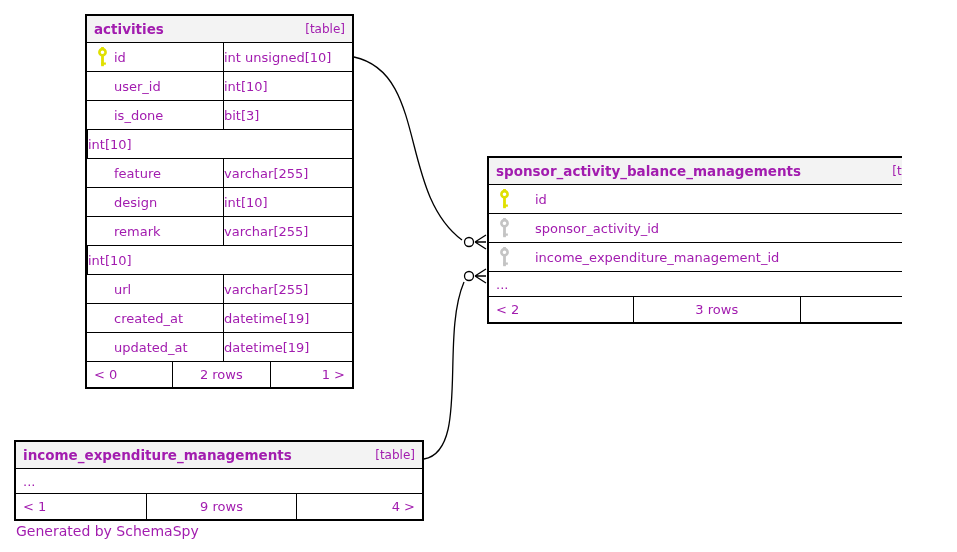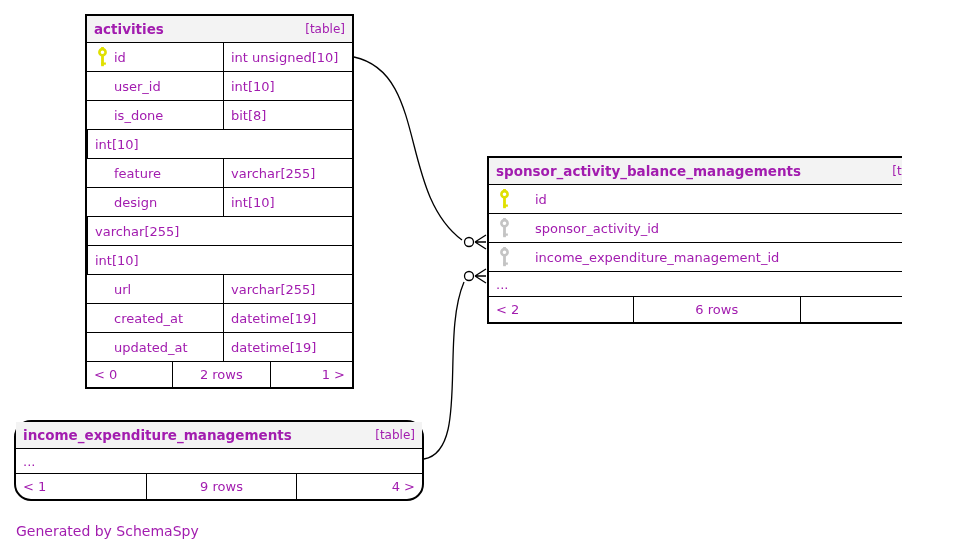--- a/index.html
+++ b/index.html
@@ -56,21 +56,21 @@
     width: 17px;
     flex: 0 0 17px;
     display: flex;
     align-items: center;
   }
   .type-cell {
     flex: 1;
     border-left: 1px solid #000;
     display: flex;
     align-items: center;
-    padding-left: 7px;
+    padding-left: 0;
     box-sizing: border-box;
     white-space: nowrap;
   }
   .wide-row {
     display: flex;
     align-items: center;
     height: 29px;
     border-bottom: 1px solid #000;
     box-sizing: border-box;
     padding-left: 10px;
@@ -86,21 +86,21 @@
   }
   .tbl-footer { display: flex; height: 25px; box-sizing: border-box; }
   .f-cell { box-sizing: border-box; display: flex; align-items: center; white-space: nowrap; }
   .f-prev { flex: 0 0 32%; padding-left: 7px; }
   .f-rows { flex: 0 0 37%; justify-content: center; border-left: 1px solid #000; }
   .f-next { flex: 1; justify-content: flex-end; padding-right: 7px; border-left: 1px solid #000; }
 
   
   #tbl-activities { left: 85px; top: 14px; width: 269px; }
   #tbl-sponsor    { left: 487px; top: 156px; width: 454px; }
-  #tbl-income     { left: 14px;  top: 420px; width: 410px; border-radius: 17px; }
+  #tbl-income     { left: 14px;  top: 440px; width: 410px; }
 
   .generated-note {
     position: absolute;
     left: 16px;
     top: 523px;
     font-size: 14px;
   }
   .key-svg { display: block; }
 </style>
 </head>
@@ -146,21 +146,21 @@
         <span>user_id</span>
       </div>
       <div class="type-cell">int[10]</div>
     </div>
 
     <div class="col-row">
       <div class="name-cell">
         <span class="icon-slot"></span>
         <span>is_done</span>
       </div>
-      <div class="type-cell">bit[8]</div>
+      <div class="type-cell">bit[3]</div>
     </div>
 
     <div class="col-row">
       <div class="type-cell">int[10]</div>
     </div>
 
     <div class="col-row">
       <div class="name-cell">
         <span class="icon-slot"></span>
         <span>feature</span>
@@ -170,20 +170,24 @@
 
     <div class="col-row">
       <div class="name-cell">
         <span class="icon-slot"></span>
         <span>design</span>
       </div>
       <div class="type-cell">int[10]</div>
     </div>
 
     <div class="col-row">
+      <div class="name-cell">
+        <span class="icon-slot"></span>
+        <span>remark</span>
+      </div>
       <div class="type-cell">varchar[255]</div>
     </div>
 
     <div class="col-row">
       <div class="type-cell">int[10]</div>
     </div>
 
     <div class="col-row">
       <div class="name-cell">
         <span class="icon-slot"></span>
@@ -254,21 +258,21 @@
           <rect x="4.1" y="15.5" width="4.8" height="2.2" fill="#c4c4c4"></rect>
         </svg>
       </span>
       <span>income_expenditure_management_id</span>
     </div>
 
     <div class="ellipsis-row">...</div>
 
     <div class="tbl-footer">
       <div class="f-cell f-prev">&lt; 2</div>
-      <div class="f-cell f-rows">6 rows</div>
+      <div class="f-cell f-rows">3 rows</div>
       <div class="f-cell f-next"></div>
     </div>
   </div>
 
   <div class="db-table" id="tbl-income">
     <div class="tbl-header">
       <span class="tbl-title">income_expenditure_managements</span>
       <span class="tbl-tag">[table]</span>
     </div>
 

